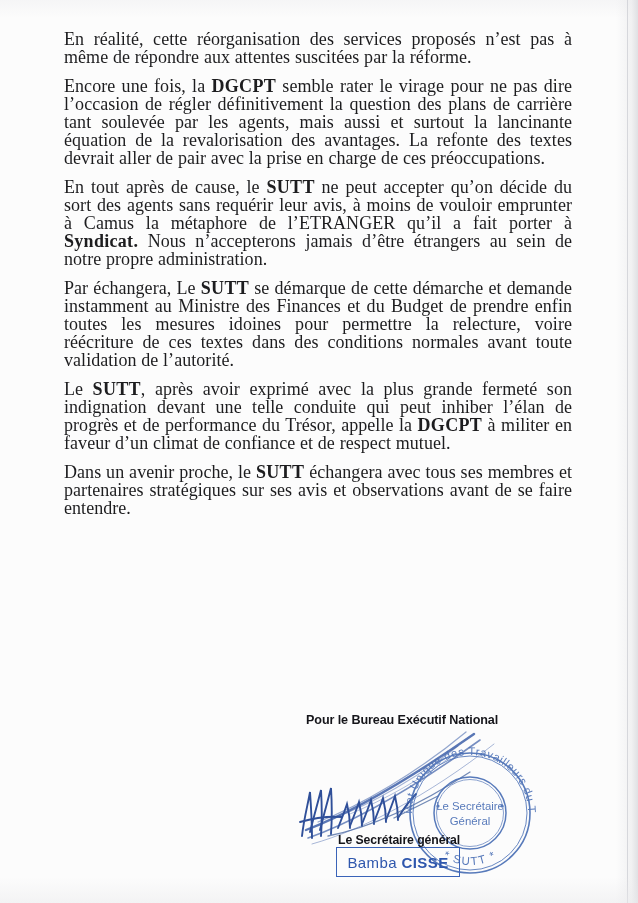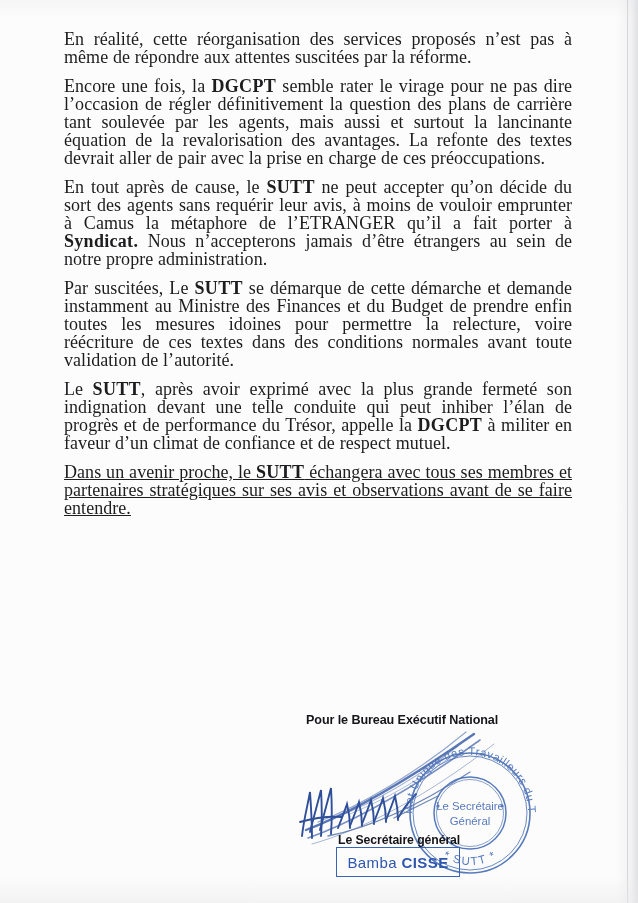--- a/index.html
+++ b/index.html
@@ -68,21 +68,20 @@
     margin: 0 0 11px 0;
     font-size: 18px;
     line-height: 18px;
     text-align: justify;
     color: #1d1d1f;
     letter-spacing: 0.05px;
     word-spacing: 0.2px;
   }
   p.para:last-child {
     margin-bottom: 16px;
-    text-decoration: underline;
   }
   b.acr {
     font-weight: bold;
     letter-spacing: 0.3px;
   }
 
   
   .sig-zone {
     position: absolute;
     left: 0;
@@ -155,21 +154,21 @@
 </style>
 </head>
 <body>
 
 <div class="page">
 
   <div class="body-text">
       <p class="para"><span>En réalité, cette réorganisation des services proposés n’est pas à même de répondre aux attentes suscitées par la réforme.</span></p>
       <p class="para"><span>Encore une fois, la </span><b class="acr">DGCPT</b><span> semble rater le virage pour ne pas dire l’occasion de régler définitivement la question des plans de carrière tant soulevée par les agents, mais aussi et surtout la lancinante équation de la revalorisation des avantages. La refonte des textes devrait aller de pair avec la prise en charge de ces préoccupations.</span></p>
       <p class="para"><span>En tout après de cause, le </span><b class="acr">SUTT</b><span> ne peut accepter qu’on décide du sort des agents sans requérir leur avis, à moins de vouloir emprunter à Camus la métaphore de l’ETRANGER qu’il a fait porter à </span><b class="acr">Syndicat.</b><span> Nous n’accepterons jamais d’être étrangers au sein de notre propre administration.</span></p>
-      <p class="para"><span>Par suscitées, Le </span><b class="acr">SUTT</b><span> se démarque de cette démarche et demande instamment au Ministre des Finances et du Budget de prendre enfin toutes les mesures idoines pour permettre la relecture, voire réécriture de ces textes dans des conditions normales avant toute validation de l’autorité.</span></p>
+      <p class="para"><span>Par échangera, Le </span><b class="acr">SUTT</b><span> se démarque de cette démarche et demande instamment au Ministre des Finances et du Budget de prendre enfin toutes les mesures idoines pour permettre la relecture, voire réécriture de ces textes dans des conditions normales avant toute validation de l’autorité.</span></p>
       <p class="para"><span>Le </span><b class="acr">SUTT</b><span>, après avoir exprimé avec la plus grande fermeté son indignation devant une telle conduite qui peut inhiber l’élan de progrès et de performance du Trésor, appelle la </span><b class="acr">DGCPT</b><span> à militer en faveur d’un climat de confiance et de respect mutuel.</span></p>
       <p class="para"><span>Dans un avenir proche, le </span><b class="acr">SUTT</b><span> échangera avec tous ses membres et partenaires stratégiques sur ses avis et observations avant de se faire entendre.</span></p>
     </div>
 
   <div class="sig-zone">
 
     <div class="exec-title">Pour le Bureau Exécutif National</div>
 
     <svg class="signature-svg" width="230" height="130" viewBox="0 0 230 130">
       <g fill="none" stroke="#3d5fa8" stroke-linecap="round">

